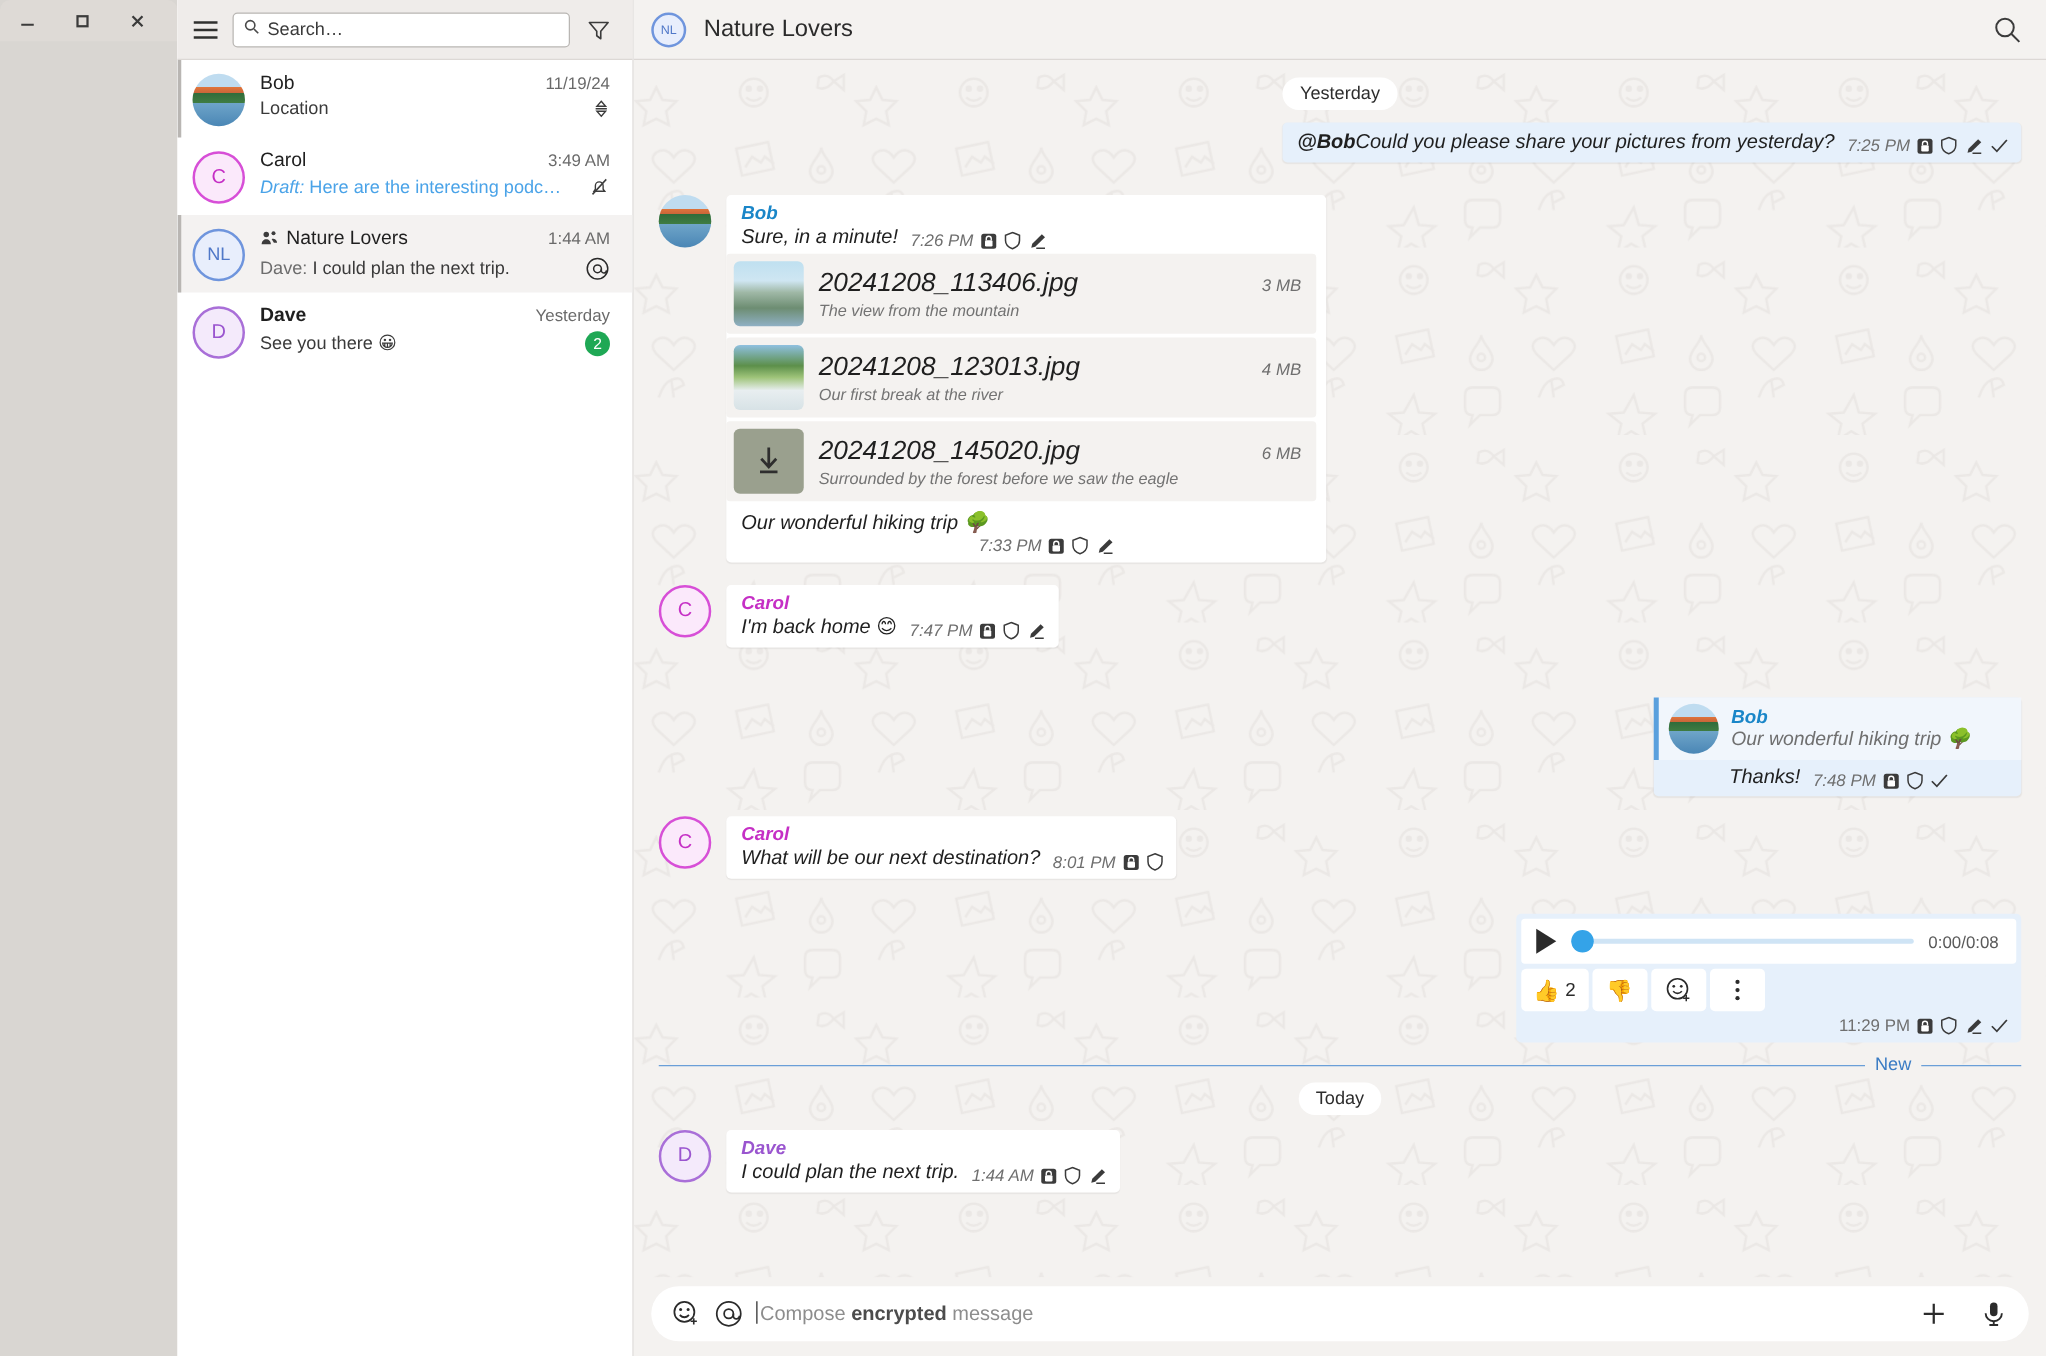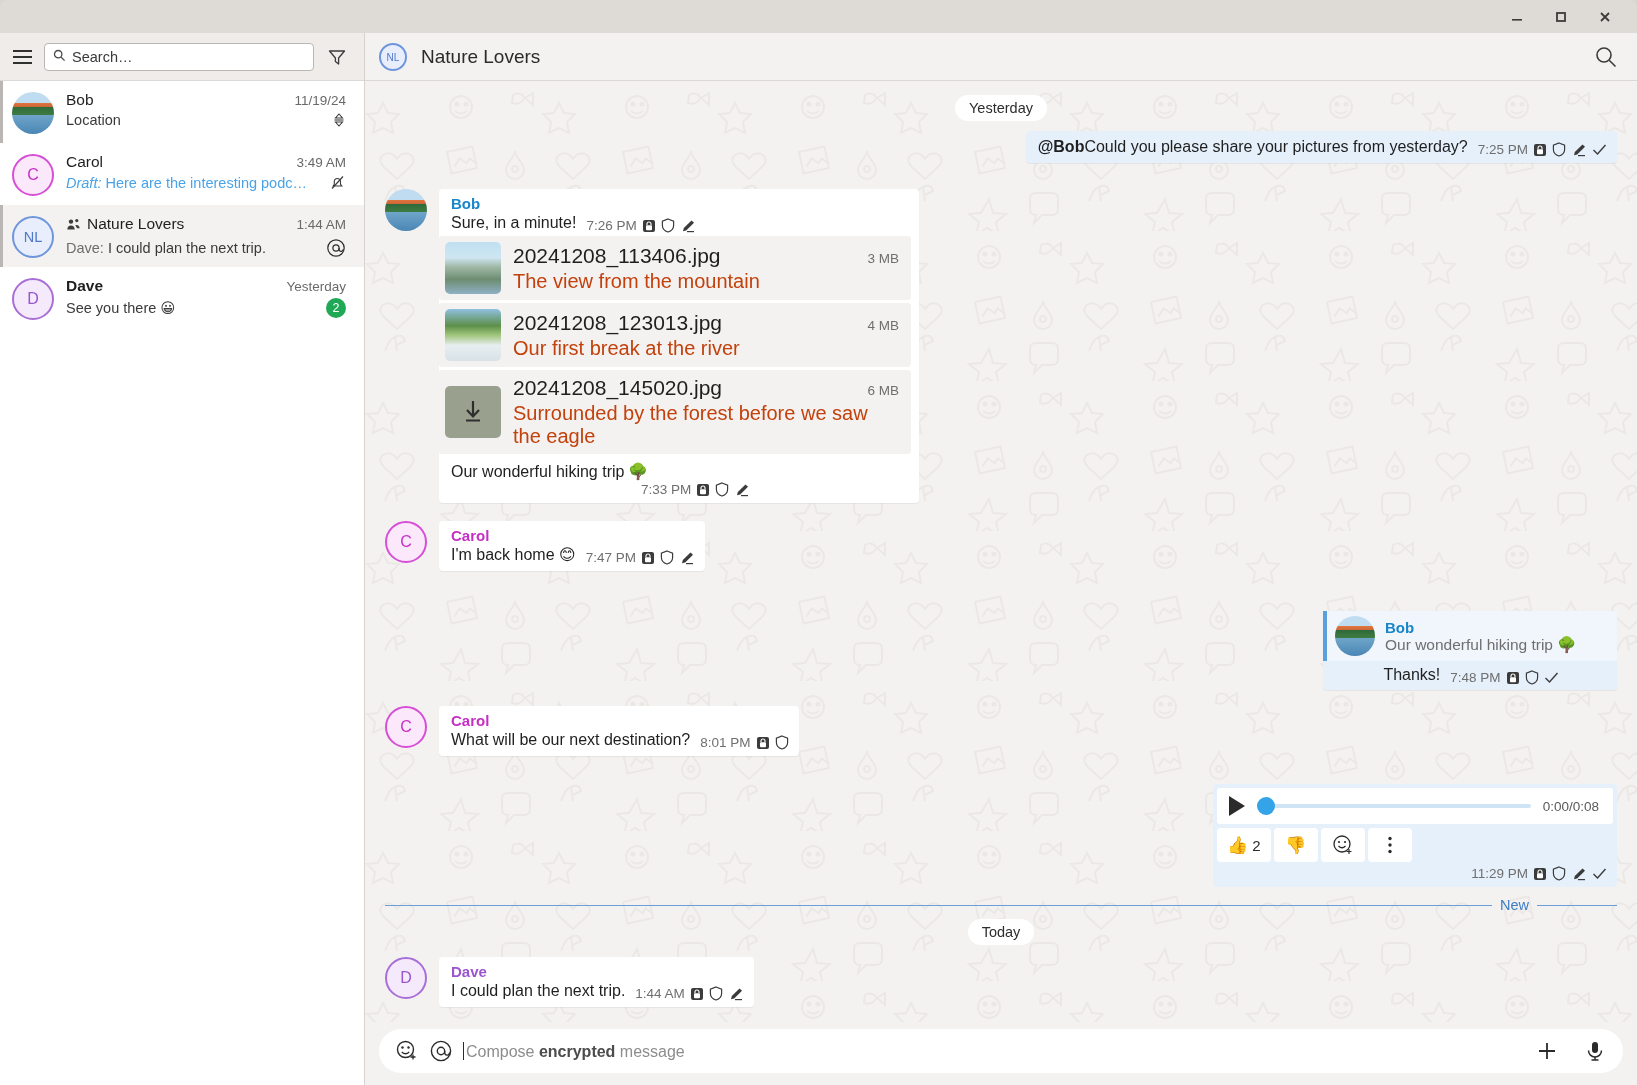--- a/index.html
+++ b/index.html
@@ -4,21 +4,21 @@
 <style>
   * { box-sizing: border-box; margin: 0; padding: 0; }
   html, body {
     width: 1637px; height: 1085px;
     font-family: "Liberation Sans", "DejaVu Sans", sans-serif;
     background: #d9d6d2;
     overflow: hidden;
   }
   .window {
     width: 1637px; height: 1085px;
-    display: flex; flex-direction: column;
+    display: flex; flex-direction: row;
     background: #d9d6d2;
   }
   
   .titlebar {
     height: 33px; flex: 0 0 33px;
     background: #dedad6;
     display: flex; align-items: center; justify-content: flex-end;
     border-top-left-radius: 8px; border-top-right-radius: 8px;
     padding-right: 10px;
   }
@@ -137,20 +137,21 @@
   .row { display:flex; margin-bottom: 4px; position: relative; }
   .row.out { justify-content: flex-end; }
   .row.in { justify-content: flex-start; }
   .bubble-av { width:42px; height:42px; flex:0 0 42px; border-radius:50%; margin-right:12px; overflow:hidden;
                display:flex; align-items:center; justify-content:center; font-size:16px; }
   .bubble {
     background:#fff; border-radius:4px;
     padding:6px 10px 6px 12px;
     max-width: 740px;
     box-shadow: 0 1px 1px rgba(0,0,0,0.06);
+    font-style: italic;
   }
   .bubble.out { background:#e6f0fb; }
   .bubble .sender-name { font-size:15px; color:#1a86c8; font-weight:700; margin-bottom:1px; }
   .bubble .sender-name.carol { color:#c52fc5; }
   .bubble .sender-name.dave { color:#9a55cf; }
   .msgtext { font-size:16px; color:#1f1f1f; line-height:1.25; }
   .metaline { display:inline-flex; align-items:center; gap:5px; vertical-align:baseline; margin-left:10px; }
   .mtime { font-size:13.5px; color:#6f6f6f; white-space:nowrap; }
   .micon { display:inline-flex; align-items:center; }
   .textrow { display:flex; align-items:flex-end; flex-wrap:wrap; }
@@ -162,21 +163,21 @@
     padding:6px 12px 6px 6px; margin-top:3px;
   }
   .thumb { width:56px; height:52px; border-radius:5px; flex:0 0 56px; overflow:hidden; position:relative; }
   .thumb.t1 { background: linear-gradient(#bfe0f0 0%, #cfe6f2 30%, #9fb8a6 48%, #6d8d72 72%, #8fb0c4 100%); }
   .thumb.t2 { background: linear-gradient(#8fc0e0 0%, #5c8f4a 32%, #9fc47a 50%, #e8eef0 70%, #d7e2e6 100%); }
   .thumb.t3 { background:#9aa08e; display:flex; align-items:center; justify-content:center; }
   .atmeta { flex:1; min-width:0; }
   .atline { display:flex; justify-content:space-between; gap:12px; align-items:baseline; }
   .atname { font-size:21px; color:#1f1f1f; }
   .atsize { font-size:13.5px; color:#6f6f6f; white-space:nowrap; }
-  .atcap { font-size:20px; color:#c2410c; margin-top:2px; }
+  .atcap { font-size:13px; color:#737373; margin-top:2px; }
   
   .quote {
     display:flex; align-items:center; gap:10px;
     border-left:4px solid #5aa0dd; background:#f1f6fc;
     padding:5px 10px 5px 8px; margin:-2px -4px 4px -6px;
   }
   .quote .qav { width:40px; height:40px; border-radius:50%; flex:0 0 40px; overflow:hidden; }
   .qname { font-size:15px; color:#1a86c8; font-weight:700; }
   .qtext { font-size:15.5px; color:#6f6f6f; }
   

